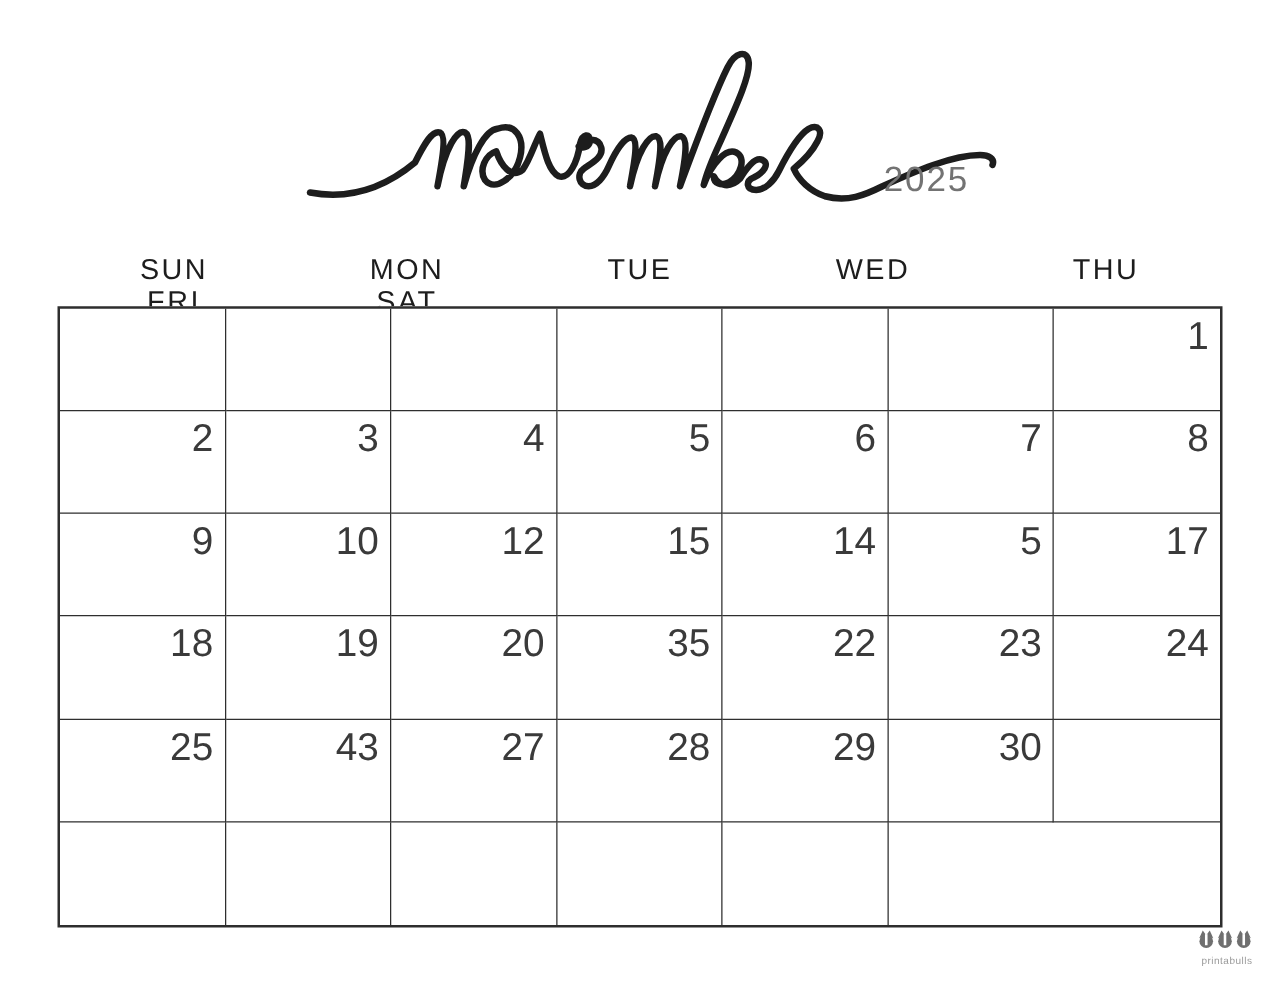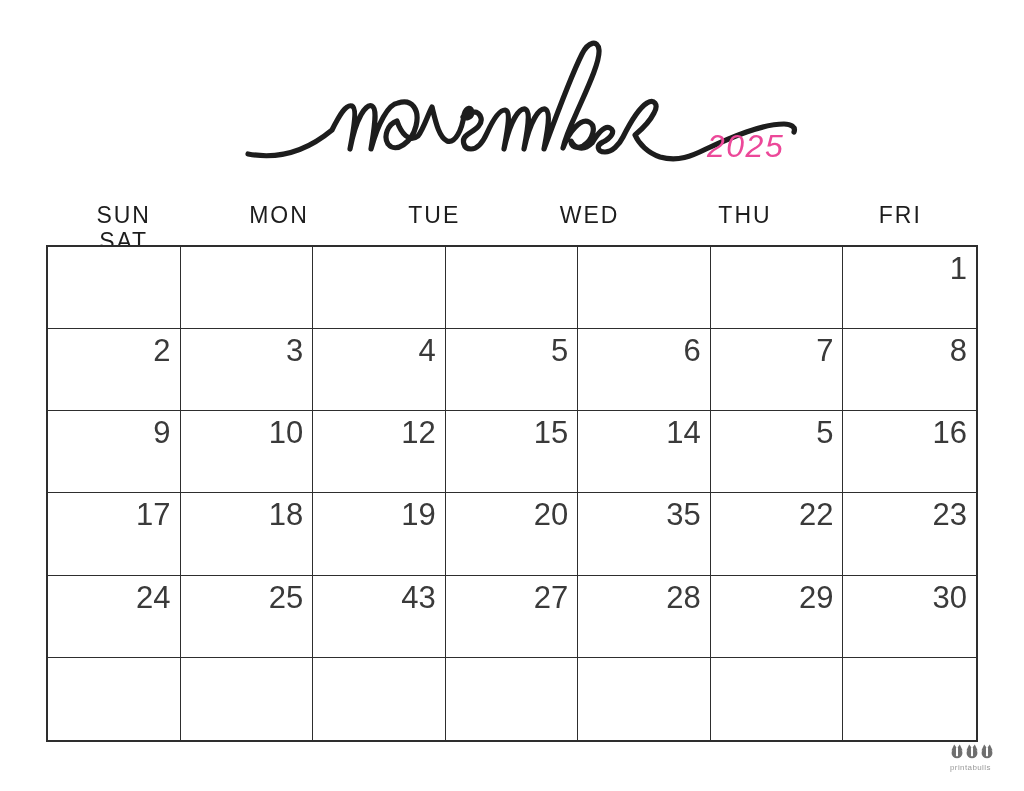--- a/index.html
+++ b/index.html
@@ -14,30 +14,29 @@
     position: absolute; width: 1px; height: 1px;
     overflow: hidden; clip: rect(0 0 0 0); white-space: nowrap;
   }
   
   .month-script {
     position: absolute; left: 240px; top: 26px;
     width: 560px; height: 142px;
   }
   .year {
     position: absolute; left: 707px; top: 130px;
-    font-size: 32px; font-weight: 300;
-    letter-spacing: 1.5px; color: #ec4899;
+    font-size: 28px; font-weight: 300;
+    letter-spacing: 1.5px; color: #737373;
     line-height: 1;
-    font-style: italic;
   }
   
   .day-headers {
     position: absolute; left: 46px; top: 204px;
     width: 932px; height: 38px;
-    display: grid; grid-template-columns: repeat(6, 1fr);
+    display: grid; grid-template-columns: repeat(5, 1fr);
   }
   .day-header {
     display: flex; align-items: flex-end; justify-content: center;
     font-size: 23px; letter-spacing: 2px; color: #1d1d1d;
     padding-bottom: 3px; line-height: 1;
   }
   
   .calendar-grid {
     position: absolute; left: 46px; top: 245px;
     width: 932px; height: 497px;
@@ -56,21 +55,21 @@
     padding: 6px 9px 0 0;
   }
   .calendar-cell:nth-child(7n) { border-right: none; }
   .calendar-cell:nth-child(n+36) { border-bottom: none; margin-left: 28px; }
   .date-number {
     font-size: 31px; font-weight: 300; color: #3a3a3a; line-height: 1;
   }
   
   .watermark {
     position: absolute; left: 950px; top: 744px;
-    width: 52px; text-align: left;
+    width: 52px; text-align: right;
   }
   .watermark-brand {
     display: block; margin-top: 1px;
     font-size: 8px; letter-spacing: 0.4px; color: #9a9a9a; line-height: 1;
   }
 </style>
 </head>
 <body>
 
 <div>
@@ -153,21 +152,20 @@
   <div class="calendar-cell"><span class="date-number">7</span></div>
   <div class="calendar-cell"><span class="date-number">8</span></div>
 
   <div class="calendar-cell"><span class="date-number">9</span></div>
   <div class="calendar-cell"><span class="date-number">10</span></div>
   <div class="calendar-cell"><span class="date-number">12</span></div>
   <div class="calendar-cell"><span class="date-number">15</span></div>
   <div class="calendar-cell"><span class="date-number">14</span></div>
   <div class="calendar-cell"><span class="date-number">5</span></div>
 
-  <div class="calendar-cell"><span class="date-number">16</span></div>
   <div class="calendar-cell"><span class="date-number">17</span></div>
   <div class="calendar-cell"><span class="date-number">18</span></div>
   <div class="calendar-cell"><span class="date-number">19</span></div>
   <div class="calendar-cell"><span class="date-number">20</span></div>
   <div class="calendar-cell"><span class="date-number">35</span></div>
   <div class="calendar-cell"><span class="date-number">22</span></div>
 
   <div class="calendar-cell"><span class="date-number">23</span></div>
   <div class="calendar-cell"><span class="date-number">24</span></div>
   <div class="calendar-cell"><span class="date-number">25</span></div>

